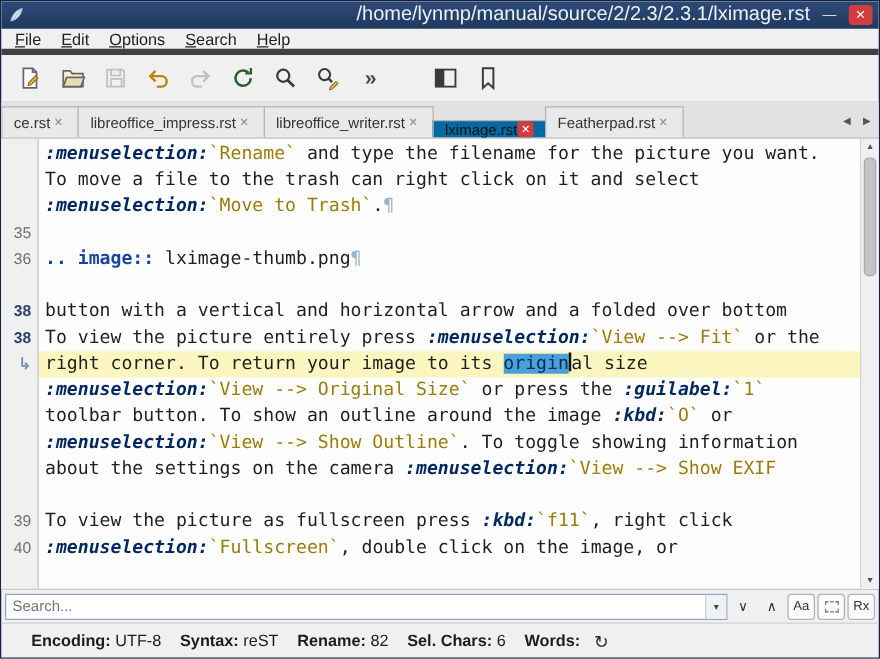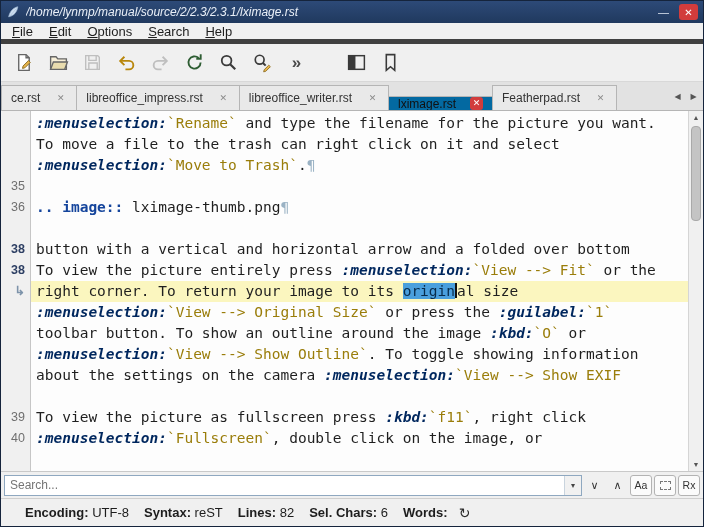--- a/index.html
+++ b/index.html
@@ -6,21 +6,21 @@
   html,body { width: 704px; height: 527px; }
   body { font-family: "Liberation Sans", sans-serif; background: #8a8a8a; }
 
   .window { width: 704px; height: 527px; display: flex; flex-direction: column;
             border: 1px solid #15243c; background: #f0f0f0; overflow: hidden; }
 
   
   .titlebar { height: 22px; background: linear-gradient(#2d4a78, #20395e); color: #eaf0f8;
               display: flex; align-items: center; padding: 0 5px; gap: 6px; flex: 0 0 22px; }
   .app-icon svg { width: 14px; height: 14px; display: block; }
-  .title-text { flex: 1; text-align: left; font-size: 12px; white-space: nowrap; overflow: hidden; font-style: italic; }
+  .title-text { flex: 1; text-align: right; font-size: 16px; white-space: nowrap; overflow: hidden; }
   .win-btn { width: 19px; height: 16px; display: flex; align-items: center; justify-content: center;
              border: none; background: none; color: #dfe7f2; font-size: 11px; cursor: default; }
   .win-close { background: #d23c3c; border-radius: 3px; color: #fff; font-size: 10px; }
 
   
   .menubar { height: 21px; display: flex; align-items: center; padding: 0 3px;
              font-size: 13px; color: #1e1e1e; border-bottom: 5px solid #404040; flex: 0 0 21px; }
   .menu-item { padding: 2px 8px; }
 
   
@@ -30,21 +30,21 @@
               display: flex; align-items: center; justify-content: center; margin-right: 3px; }
   .tool-btn svg { width: 21px; height: 21px; display: block; }
   .tool-btn.disabled { color: #bfbfbf; }
   .tool-btn.gap { margin-left: 26px; }
   .tool-btn .glyph { font-size: 17px; font-weight: bold; color: #4a4a4a; line-height: 1; }
 
   
   .tabbar { height: 29px; background: #e2e2e2; border-bottom: 1px solid #b5b5b5;
             display: flex; flex: 0 0 29px; }
   .tabs { display: flex; align-items: flex-end; flex: 1; overflow: hidden; }
-  .tab { height: 25px; display: flex; align-items: center; gap: 14px; padding: 0 9px;
+  .tab { height: 25px; display: flex; align-items: center; gap: 0; padding: 0 9px;
          border: 1px solid #b5b5b5; border-bottom: none; background: #e9e9e9;
          font-size: 12px; color: #333; margin-right: -1px; white-space: nowrap; }
   .tab.active { background: #0369a1; height: 15px; margin-bottom: -1px;
                 border-bottom: 1px solid #fdfdfd; color: #111; }
   .tab-close { font-size: 9px; color: #8b8b8b; width: 13px; height: 13px; line-height: 13px;
                text-align: center; }
   .tab.active .tab-close { background: #d23c3c; color: #fff; border-radius: 3px; }
   .tab-scroll { display: flex; align-items: center; gap: 1px; padding: 0 2px; }
   .tab-scroll button { width: 15px; height: 22px; border: none; background: none;
                        font-size: 8px; color: #555; }
@@ -273,19 +273,19 @@
     <button class="sb-toggle">Aa</button>
     <button class="sb-toggle">
         <span class="word-box"></span>
       </button>
     <button class="sb-toggle">Rx</button>
   </div>
 
   <div class="statusbar">
     <span class="stat"><span class="lab">Encoding:</span> <span>UTF-8</span></span>
     <span class="stat"><span class="lab">Syntax:</span> <span>reST</span></span>
-    <span class="stat"><span class="lab">Lines:</span> <span>82</span></span>
+    <span class="stat"><span class="lab">Rename:</span> <span>82</span></span>
     <span class="stat"><span class="lab">Sel. Chars:</span> <span>6</span></span>
     <span class="stat"><span class="lab">Words:</span></span>
     <button class="refresh-btn">↻</button>
   </div>
 
 </div>
 
 </body></html>

